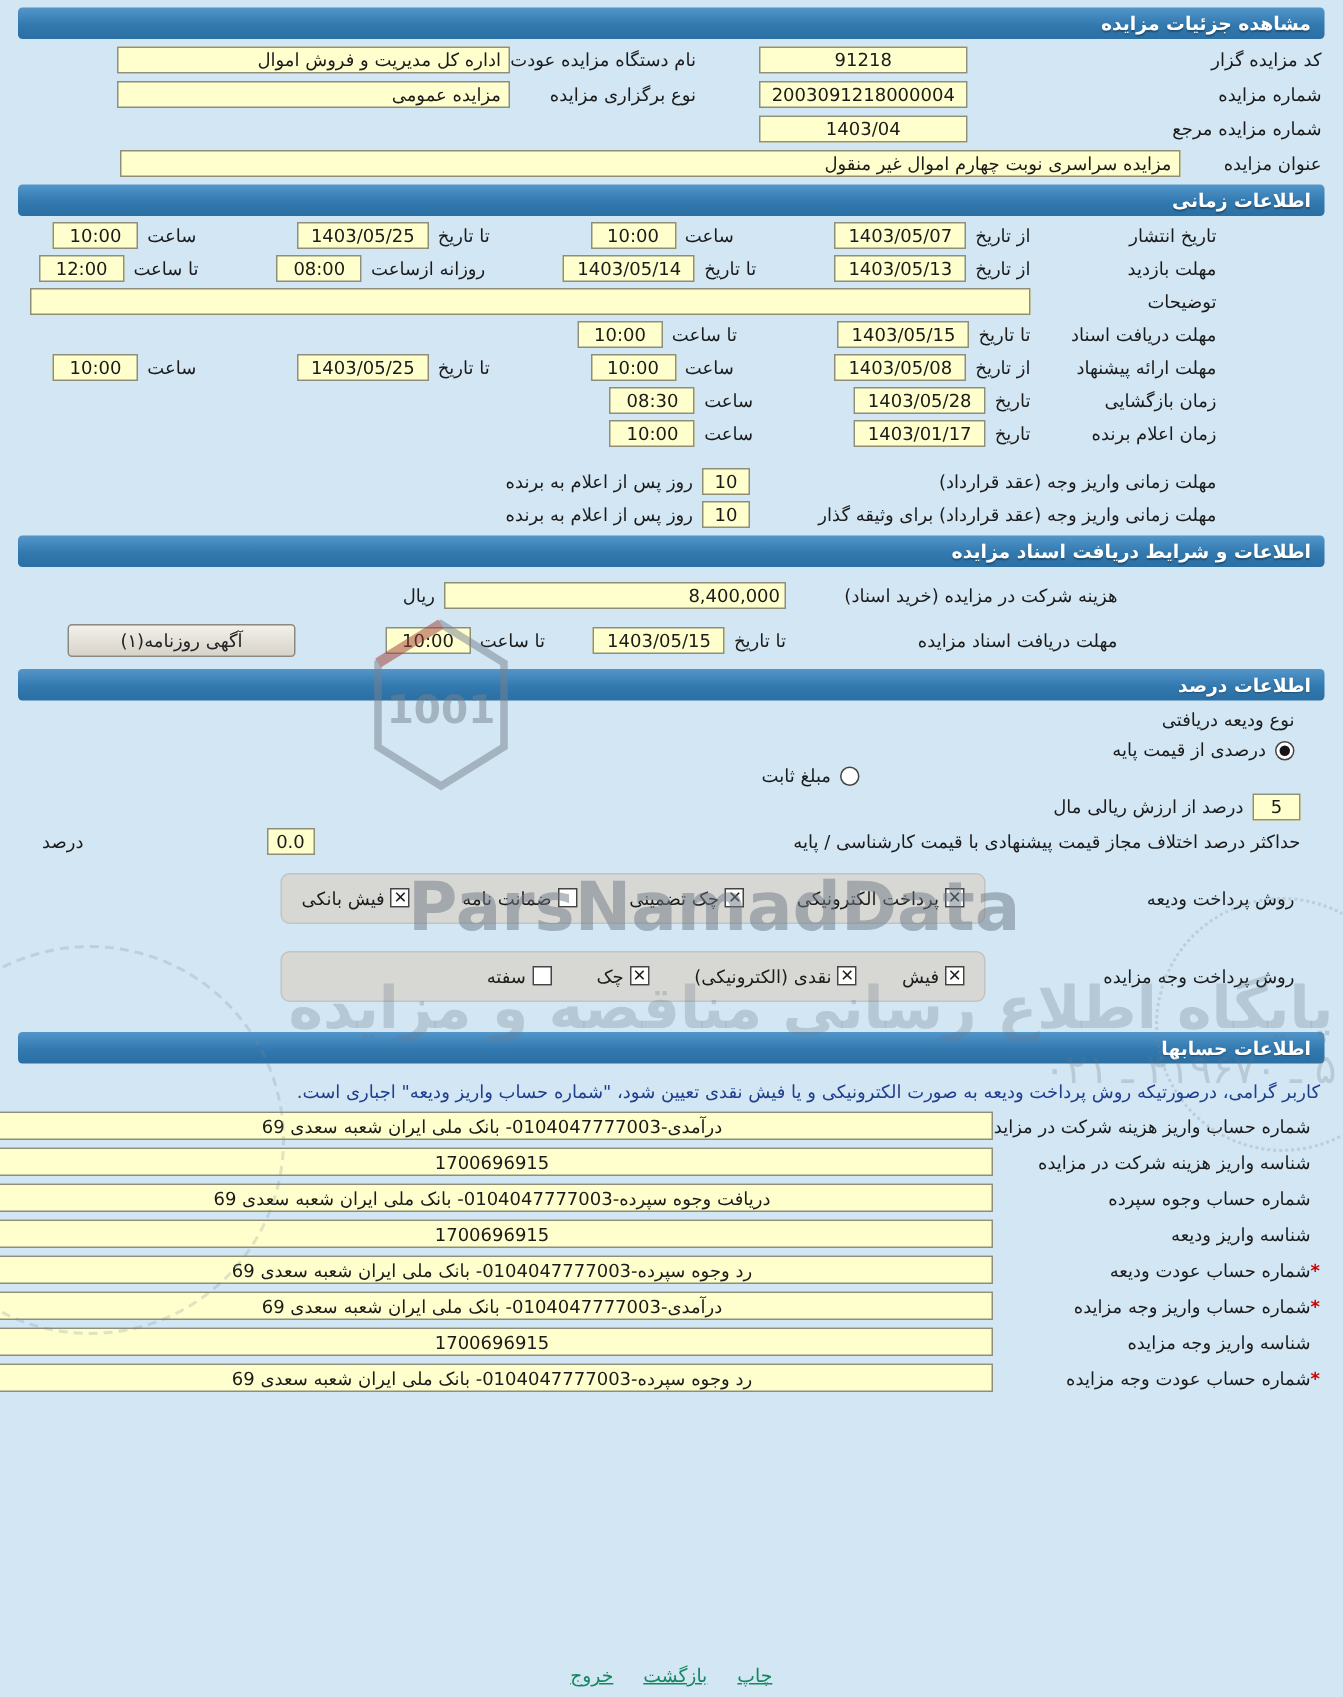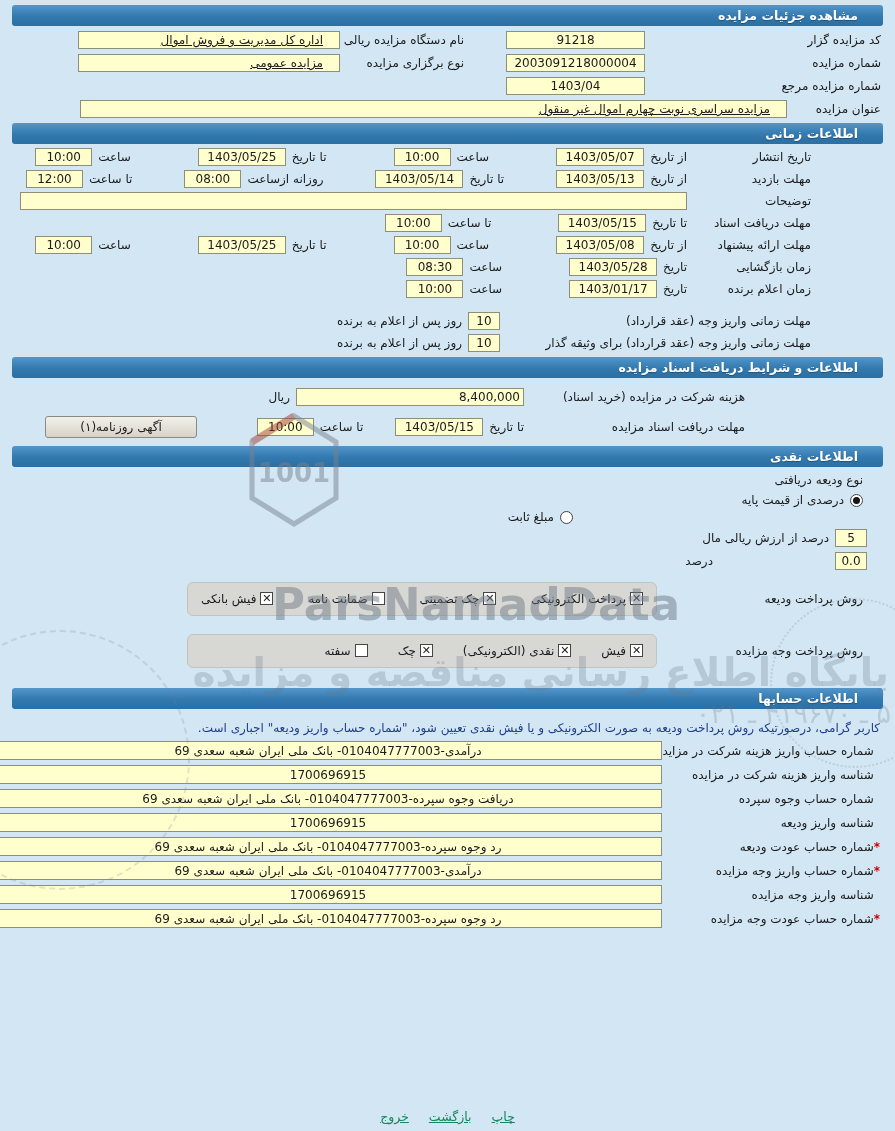--- a/index.html
+++ b/index.html
@@ -4,35 +4,35 @@
 <style>
   * { box-sizing: border-box; }
   html, body { margin:0; padding:0; }
   body {
     width:895px; height:1131px; overflow:hidden; position:relative;
     background:#d2e6f3;
     font-family:"DejaVu Sans","Liberation Sans",sans-serif;
     font-size:12px; color:#1b1b1b; direction:rtl;
   }
   .bar {
-    margin:5px 12px 4px; padding:3px 25px;
+    margin:5px 12px 4px; padding:3px 9px;
     background:linear-gradient(180deg,#5396ca 0%,#3279af 55%,#2b6fa3 100%);
     color:#fff; font-weight:bold; font-size:12.5px; border-radius:3px;
     text-shadow:0 1px 1px rgba(0,0,0,.3);
   }
   .row { display:flex; align-items:center; margin:5px 14px; gap:6px; }
   .lbl { white-space:nowrap; }
   .grow { flex:1 1 auto; min-width:0; }
   .field {
     background:#ffffcd; border:1px solid #8f8f79; height:18px;
     display:inline-flex; align-items:center; justify-content:center;
     padding:0 3px; font-size:12px; white-space:nowrap; overflow:hidden; flex:none;
   }
   .field.gfield { flex:1 1 auto; }
-  .ta-start { justify-content:flex-start; padding-right:16px;text-decoration:underline; }
+  .ta-start { justify-content:flex-start; padding-right:5px; }
   .fee { justify-content:flex-start; direction:ltr; justify-content:flex-end; }
   .w50{width:32px}.w55{width:57px}.w85{width:88px}.w120{width:139px}.w225{width:228px}.w260{width:262px}.w555{width:668px}
   .cw88{width:88px;flex:none}.cw118{width:118px;flex:none}.cw140{width:142px;flex:none}
   .cw215{width:215px;flex:none}.cw230{width:230px;flex:none}.cw210{width:210px;flex:none}
   .cw305{width:305px;flex:none}.cwt{width:118px;flex:none}
   .sp20{width:20px;flex:none}.sp30{width:30px;flex:none}.sp40{width:40px;flex:none}
   .sp50{width:52px;flex:none}.sp55{width:55px;flex:none}.sp110{width:110px;flex:none}
   .trow { margin:4px 84px 4px 20px; }
   .prow { margin:4px 84px 4px 20px; }
   .mt14 { margin-top:14px; }
@@ -80,21 +80,21 @@
 </style>
 </head>
 <body>
 
 <div class="bar">مشاهده جزئیات مزایده</div>
 
 <div class="row">
   <span class="lbl cw230">کد مزایده گزار</span>
   <span class="field w120">91218</span>
   <span class="sp30"></span>
-  <span class="lbl cw118">نام دستگاه مزایده ریالی</span>
+  <span class="lbl cw118">نام دستگاه مزایده عودت</span>
   <span class="field w260 ta-start">اداره کل مدیریت و فروش اموال</span>
 </div>
 
 <div class="row">
   <span class="lbl cw230">شماره مزایده</span>
   <span class="field w120">2003091218000004</span>
   <span class="sp30"></span>
   <span class="lbl cw118">نوع برگزاری مزایده</span>
   <span class="field w260 ta-start">مزایده عمومی</span>
 </div>
@@ -211,21 +211,21 @@
 <div class="row drow">
   <span class="lbl cw215">مهلت دریافت اسناد مزایده</span>
   <span class="lbl">تا تاریخ</span>
   <span class="field w85">1403/05/15</span>
   <span class="sp20"></span>
   <span class="lbl">تا ساعت</span>
   <span class="field w55">10:00</span>
   <button class="btn push">آگهی روزنامه(۱)</button>
 </div>
 
-<div class="bar">اطلاعات نقدی</div>
+<div class="bar">اطلاعات درصد</div>
 
 <div class="row frow">
   <span class="lbl">نوع ودیعه دریافتی</span>
 </div>
 
 <div class="row radiorow">
   <span class="radio checked"></span>
   <span class="lbl">درصدی از قیمت پایه</span>
 </div>
 
@@ -233,20 +233,21 @@
   <span class="radio"></span>
   <span class="lbl">مبلغ ثابت</span>
 </div>
 
 <div class="row pcrow">
   <span class="field w50">5</span>
   <span class="lbl">درصد از ارزش ریالی مال</span>
 </div>
 
 <div class="row pcrow">
+  <span class="lbl grow">حداکثر درصد اختلاف مجاز قیمت پیشنهادی با قیمت کارشناسی / پایه</span>
   <span class="field w50">0.0</span>
   <span class="sp110"></span>
   <span class="lbl">درصد</span>
 </div>
 
 <div class="row frow" style="margin-top:12px">
   <span class="lbl cw140">روش پرداخت ودیعه</span>
   <span class="sp50"></span>
   <div class="graybox spread">
     <span class="cbitem">

